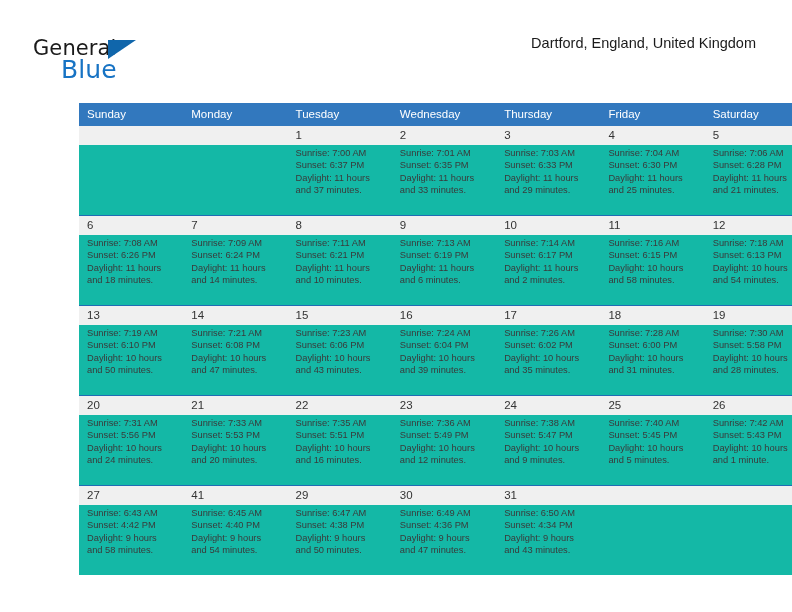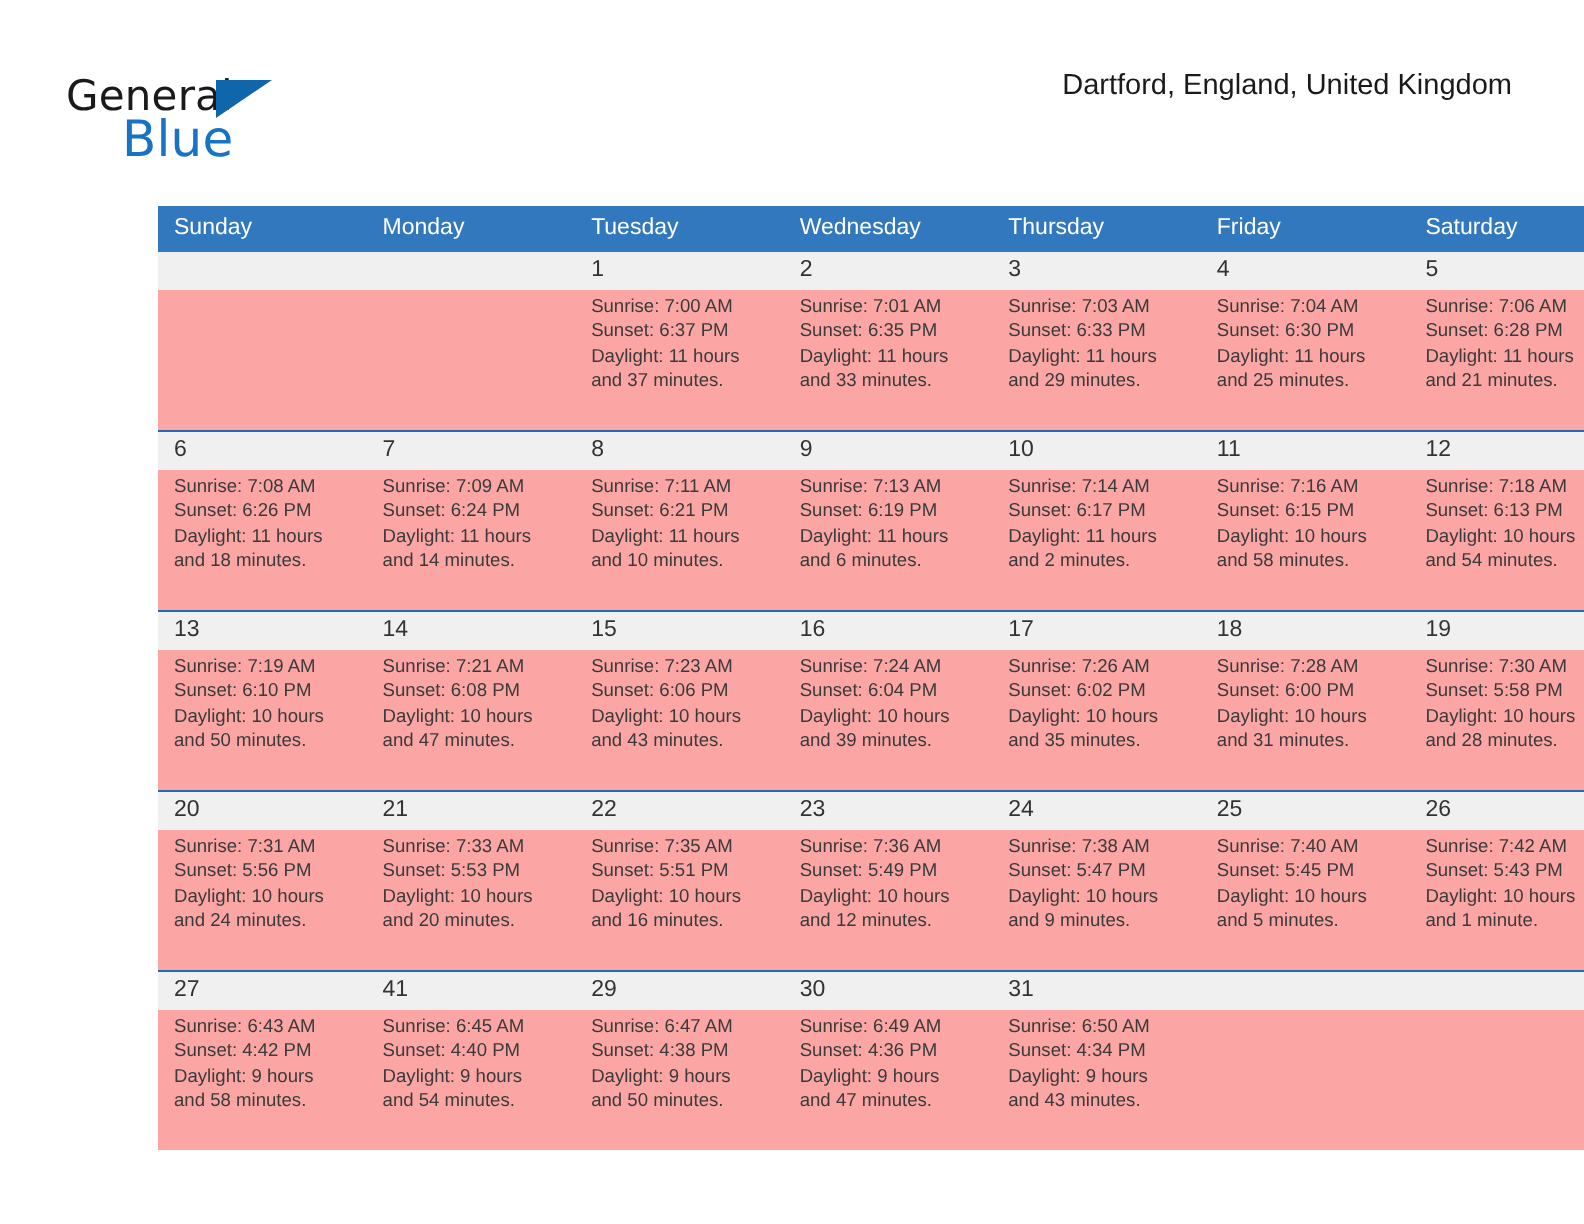--- a/index.html
+++ b/index.html
@@ -125,21 +125,21 @@
     vertical-align: top;
     border-top: 1.6px solid #1f6cb5;
     border-left: none;
     border-right: none;
   }
   .daynum-row.first td {
     border-top: none;
   }
 
   .info-row td {
-    background: #fca5a5;
+    background: #14b8a6;
     font-size: 9.3px;
     color: #3a3a3a;
     padding: 2px 6px 6px 8px;
     line-height: 12.3px;
     vertical-align: top;
     height: 62px;
     border: none;
   }
 
   .info-line {

